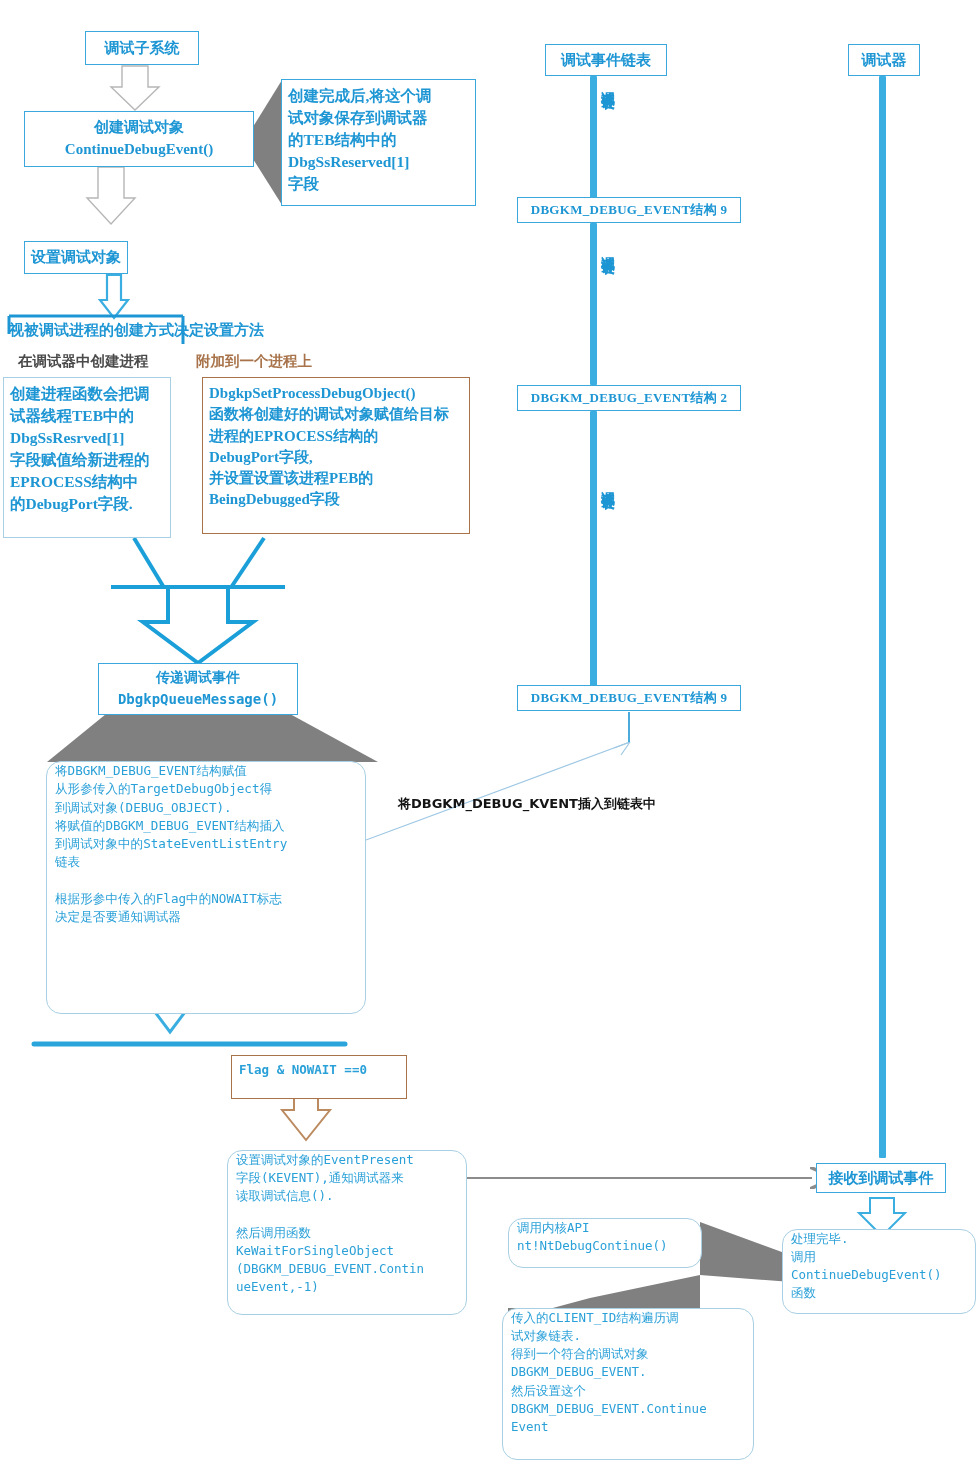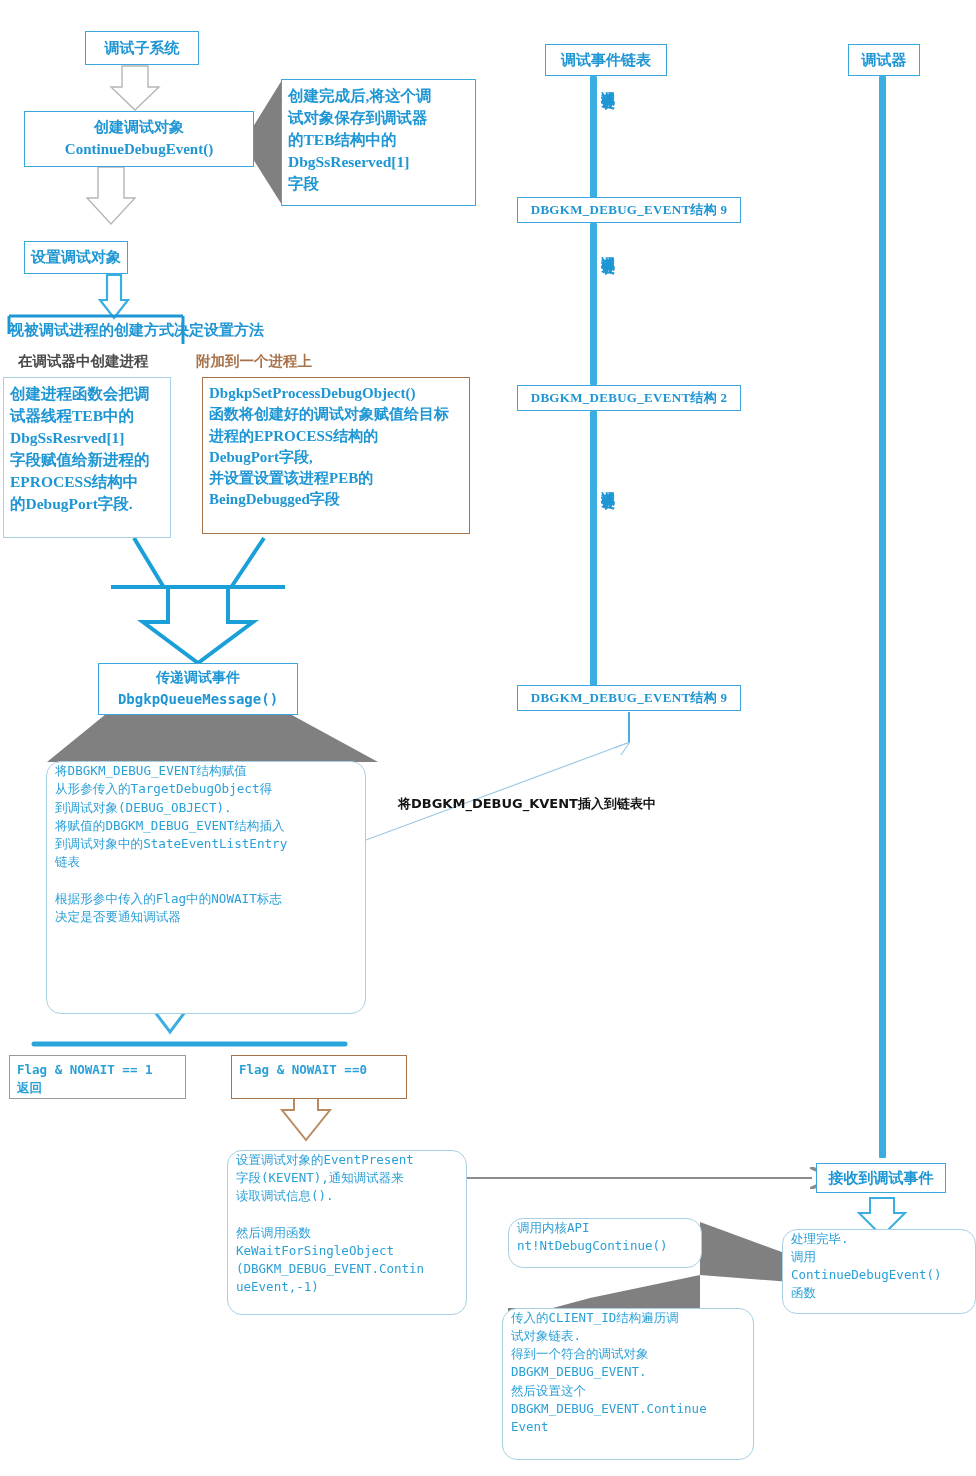--- a/index.html
+++ b/index.html
@@ -201,22 +201,20 @@
 到调试对象(DEBUG_OBJECT).
 将赋值的DBGKM_DEBUG_EVENT结构插入
 到调试对象中的StateEventListEntry
 链表
 
 根据形参中传入的Flag中的NOWAIT标志
 决定是否要通知调试器</div>
 
   <div class="dark-label" style="left:398px;top:784px;margin-top:11px;">将DBGKM_DEBUG_KVENT插入到链表中</div>
 
-  <div class="box gray-b mono-box" style="left:9px;top:1055px;width:177px;height:44px;">Flag &amp; NOWAIT == 1
-返回</div>
 
   <div class="box brown-b mono-box" style="left:231px;top:1055px;width:176px;height:44px;">Flag &amp; NOWAIT ==0</div>
 
   <div class="box lightblue-b mono-txt" style="left:227px;top:1150px;width:240px;height:165px;">设置调试对象的EventPresent
 字段(KEVENT),通知调试器来
 读取调试信息().
 
 然后调用函数
 KeWaitForSingleObject
 (DBGKM_DEBUG_EVENT.Contin

